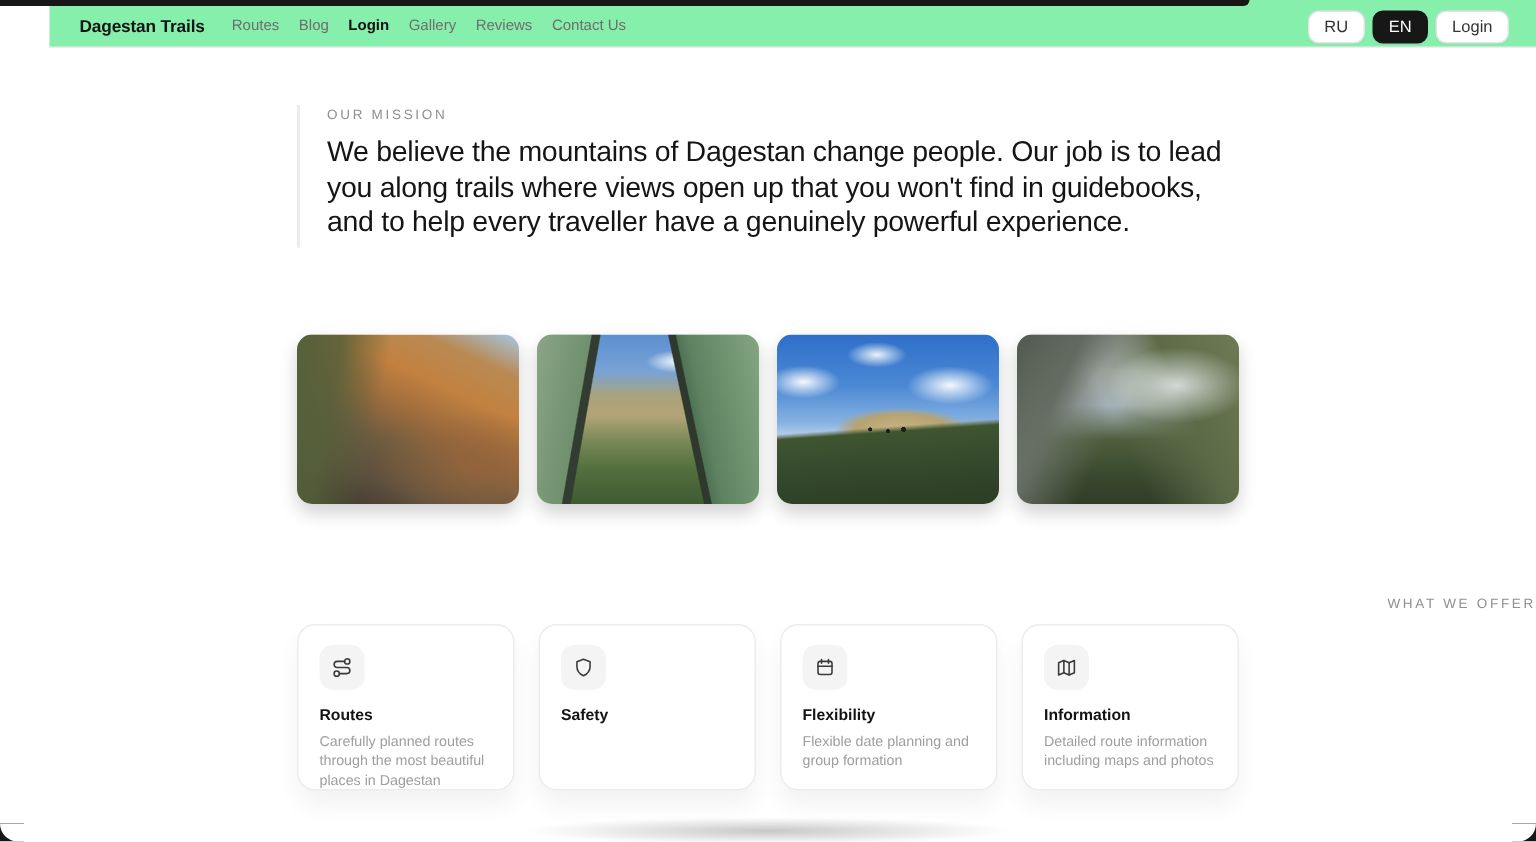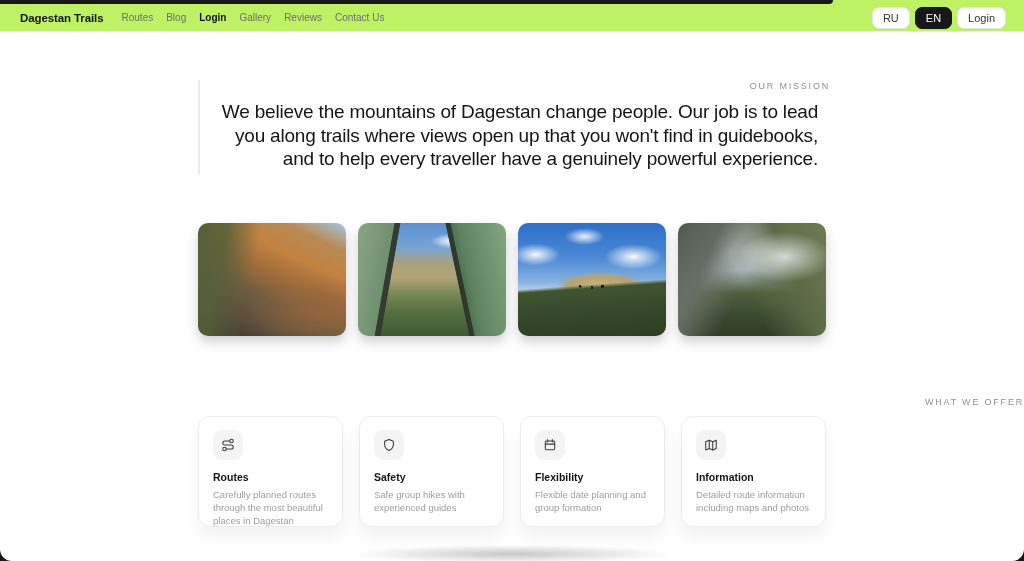--- a/index.html
+++ b/index.html
@@ -23,39 +23,39 @@
   .bottom-shadow {
     position:absolute; left:282px; bottom:-6px; width:460px; height:26px; z-index:4;
     background:radial-gradient(ellipse 50% 50% at 50% 50%, rgba(110,110,110,0.38) 0%, rgba(110,110,110,0) 70%);
   }
 
   
   .nav {
     position:relative; z-index:3;
     height:32px; margin-top:0; padding:4px 18px 0 20px;
     display:flex; align-items:center;
-    background:#bef264; border-bottom:1px solid #ededed;
+    background:#86efac; border-bottom:1px solid #ededed;margin-left:33px;
   }
   .brand { font-size:11.5px; font-weight:bold; letter-spacing:-0.1px; color:#141414; cursor:pointer; }
   .nav-links { display:flex; align-items:center; margin-left:18px; gap:13px; }
   .nav-link { font-size:10px; color:#6e6e6e; cursor:pointer; padding:2px 0; }
   .nav-link.active { color:#111; font-weight:bold; }
   .nav-right { margin-left:auto; display:flex; align-items:center; gap:5px; }
   .pill-btn {
     height:22px; padding:0 10px; display:flex; align-items:center; justify-content:center;
     font-size:11px; color:#333; background:#fff;
     border:1px solid #e4e4e4; border-radius:7px; cursor:pointer;
     box-shadow:0 1px 1px rgba(0,0,0,0.03);
   }
   .pill-btn.dark { background:#171717; border-color:#171717; color:#fff; }
 
   
   .mission {
-    position:absolute; left:198px; top:80px; width:632px;
-    border-left:2px solid #ececec; padding:1px 0 4px 18px; z-index:2;text-align:right;
+    position:absolute; left:198px; top:70px; width:632px;
+    border-left:2px solid #ececec; padding:1px 0 4px 18px; z-index:2;
   }
   .eyebrow {
     font-size:9px; letter-spacing:1.8px; color:#8f8f8f; font-weight:500;
   }
   .headline {
     margin-top:9px; max-width:600px;
     font-size:19px; line-height:23.5px; font-weight:500; letter-spacing:-0.2px; color:#151515;
   }
 
   
@@ -167,21 +167,20 @@
     <div class="card-desc">Carefully planned routes through the most beautiful places in Dagestan</div>
   </div>
 
   <div class="card">
     <div class="icon-box">
       <svg viewBox="0 0 24 24" fill="none" stroke="currentColor" stroke-width="1.8" stroke-linecap="round" stroke-linejoin="round">
         <path d="M12 2.5l7.5 3v5.5c0 5-3.2 8.3-7.5 10.5C7.7 19.3 4.5 16 4.5 11V5.5z"></path>
       </svg>
     </div>
     <div class="card-title">Safety</div>
-    <div class="card-desc">Safe group hikes with experienced guides</div>
   </div>
 
   <div class="card">
     <div class="icon-box">
       <svg viewBox="0 0 24 24" fill="none" stroke="currentColor" stroke-width="1.8" stroke-linecap="round" stroke-linejoin="round">
         <rect x="4" y="5" width="16" height="15" rx="2.5"></rect>
         <path d="M8 2.8V7M16 2.8V7M4 10.5h16"></path>
       </svg>
     </div>
     <div class="card-title">Flexibility</div>

